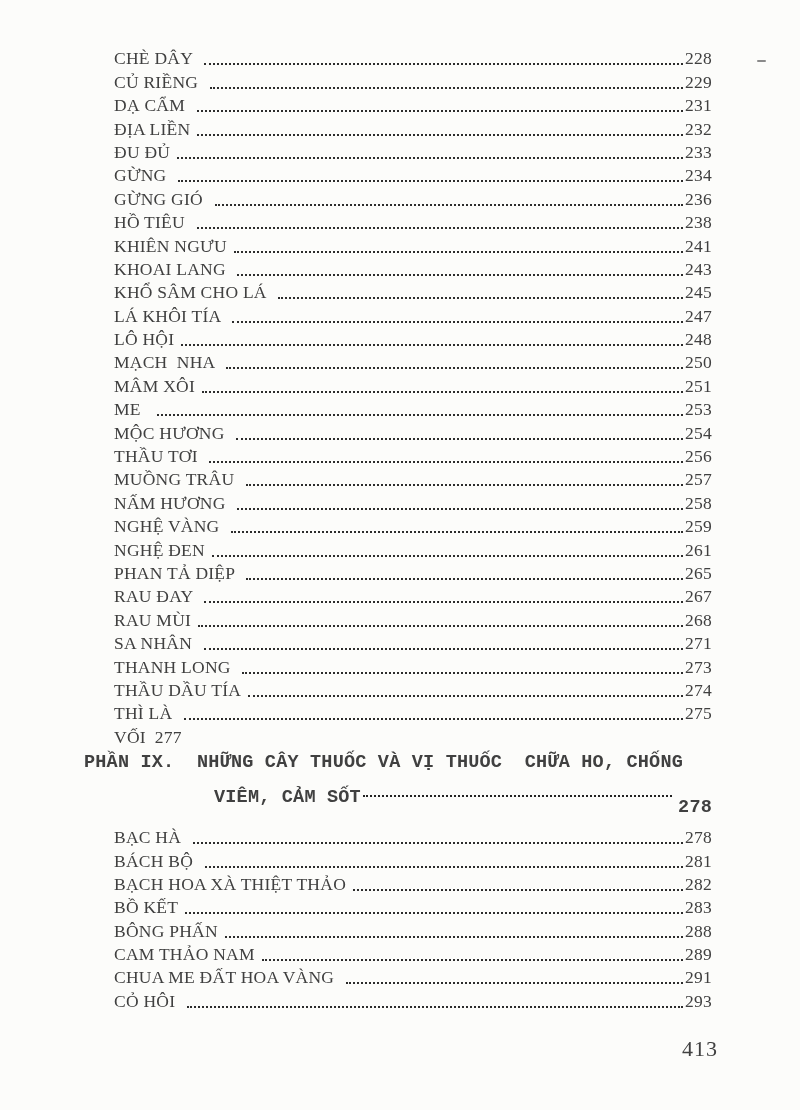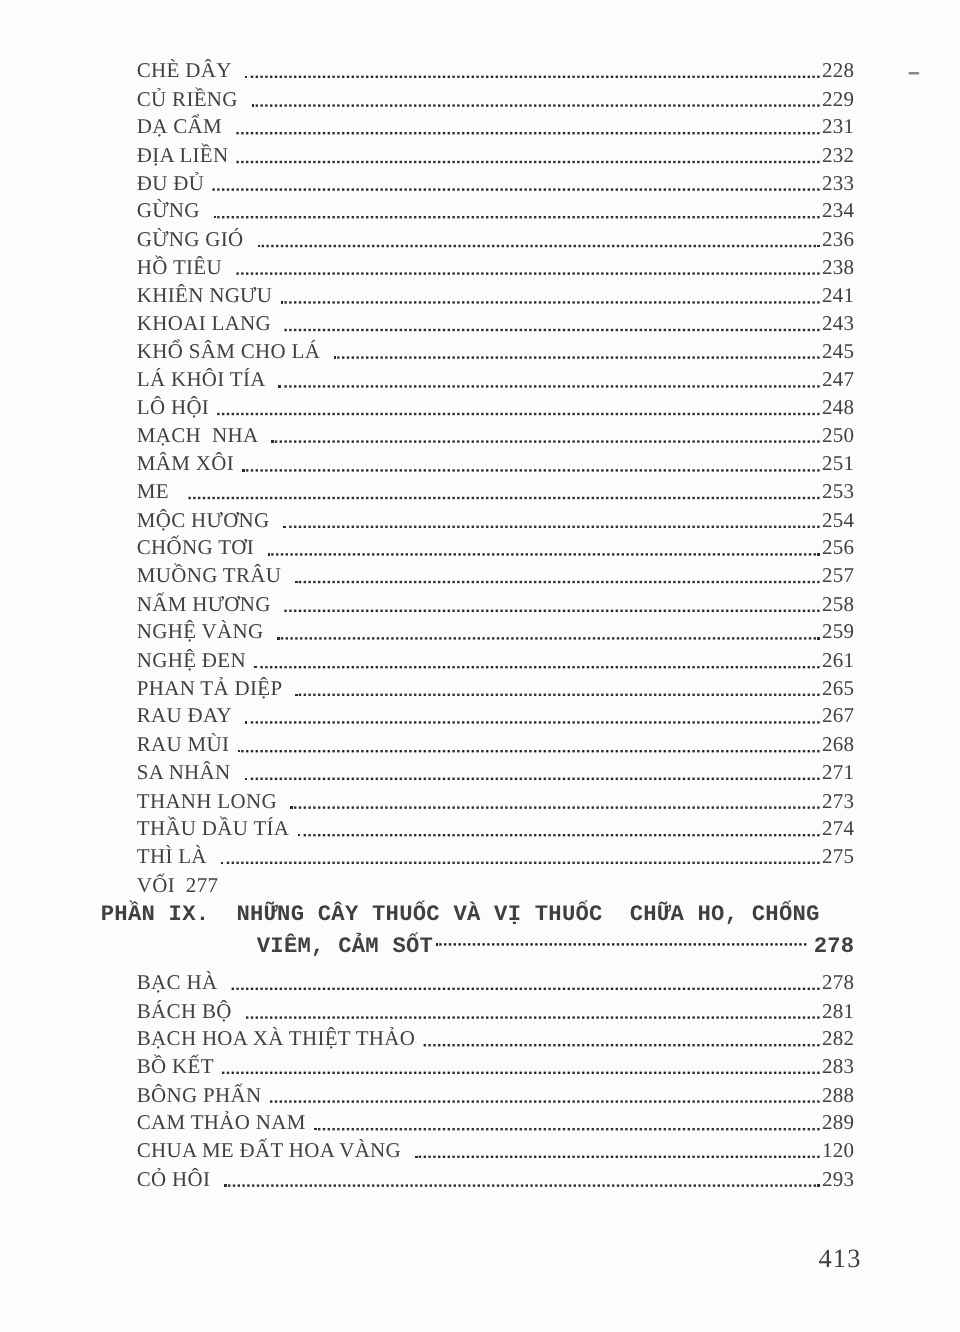--- a/index.html
+++ b/index.html
@@ -29,20 +29,21 @@
   .row .name{white-space:pre;}
   .leader{
     flex:1;
     border-bottom:2px dotted #2c2c2c;
     margin:0 2px 4px 7px;
     min-width:12px;
   }
   .pg{
     text-align:right;
     margin-bottom:0;
+    margin-top:19px;
   }
   .row.nodots .pg{margin-left:9px;}
   .section{
     margin-top:2px;
     font-weight:bold;
     font-size:18.5px;
     letter-spacing:0.2px;
     line-height:26px;
     font-family:Liberation Mono, monospace;
   }
@@ -89,21 +90,21 @@
       <div class="row"><span class="name">HỒ TIÊU </span><span class="leader"></span><span class="pg">238</span></div>
       <div class="row"><span class="name">KHIÊN NGƯU</span><span class="leader"></span><span class="pg">241</span></div>
       <div class="row"><span class="name">KHOAI LANG </span><span class="leader"></span><span class="pg">243</span></div>
       <div class="row"><span class="name">KHỔ SÂM CHO LÁ </span><span class="leader"></span><span class="pg">245</span></div>
       <div class="row"><span class="name">LÁ KHÔI TÍA </span><span class="leader"></span><span class="pg">247</span></div>
       <div class="row"><span class="name">LÔ HỘI</span><span class="leader"></span><span class="pg">248</span></div>
       <div class="row"><span class="name">MẠCH  NHA </span><span class="leader"></span><span class="pg">250</span></div>
       <div class="row"><span class="name">MÂM XÔI</span><span class="leader"></span><span class="pg">251</span></div>
       <div class="row"><span class="name">ME  </span><span class="leader"></span><span class="pg">253</span></div>
       <div class="row"><span class="name">MỘC HƯƠNG </span><span class="leader"></span><span class="pg">254</span></div>
-      <div class="row"><span class="name">CHỐNG TƠI </span><span class="leader"></span><span class="pg">256</span></div>
+      <div class="row"><span class="name">THẦU TƠI </span><span class="leader"></span><span class="pg">256</span></div>
       <div class="row"><span class="name">MUỒNG TRÂU </span><span class="leader"></span><span class="pg">257</span></div>
       <div class="row"><span class="name">NẤM HƯƠNG </span><span class="leader"></span><span class="pg">258</span></div>
       <div class="row"><span class="name">NGHỆ VÀNG </span><span class="leader"></span><span class="pg">259</span></div>
       <div class="row"><span class="name">NGHỆ ĐEN</span><span class="leader"></span><span class="pg">261</span></div>
       <div class="row"><span class="name">PHAN TẢ DIỆP </span><span class="leader"></span><span class="pg">265</span></div>
       <div class="row"><span class="name">RAU ĐAY </span><span class="leader"></span><span class="pg">267</span></div>
       <div class="row"><span class="name">RAU MÙI</span><span class="leader"></span><span class="pg">268</span></div>
       <div class="row"><span class="name">SA NHÂN </span><span class="leader"></span><span class="pg">271</span></div>
       <div class="row"><span class="name">THANH LONG </span><span class="leader"></span><span class="pg">273</span></div>
       <div class="row"><span class="name">THẦU DẦU TÍA</span><span class="leader"></span><span class="pg">274</span></div>
@@ -113,18 +114,18 @@
         <div class="line1">PHẦN IX.  NHỮNG CÂY THUỐC VÀ VỊ THUỐC  CHỮA HO, CHỐNG</div>
         <div class="line2row"><span class="name">VIÊM, CẢM SỐT</span><span class="leader"></span><span class="pg">278</span></div>
       </div>
       <div class="after-section-gap"></div>
       <div class="row"><span class="name">BẠC HÀ </span><span class="leader"></span><span class="pg">278</span></div>
       <div class="row"><span class="name">BÁCH BỘ </span><span class="leader"></span><span class="pg">281</span></div>
       <div class="row"><span class="name">BẠCH HOA XÀ THIỆT THẢO</span><span class="leader"></span><span class="pg">282</span></div>
       <div class="row"><span class="name">BỒ KẾT</span><span class="leader"></span><span class="pg">283</span></div>
       <div class="row"><span class="name">BÔNG PHẤN</span><span class="leader"></span><span class="pg">288</span></div>
       <div class="row"><span class="name">CAM THẢO NAM</span><span class="leader"></span><span class="pg">289</span></div>
-      <div class="row"><span class="name">CHUA ME ĐẤT HOA VÀNG </span><span class="leader"></span><span class="pg">120</span></div>
+      <div class="row"><span class="name">CHUA ME ĐẤT HOA VÀNG </span><span class="leader"></span><span class="pg">291</span></div>
       <div class="row"><span class="name">CỎ HÔI </span><span class="leader"></span><span class="pg">293</span></div>
     </div>
   <div class="stray-mark"></div>
   <div class="footer-num">413</div>
 </div>
 
 </body></html>

